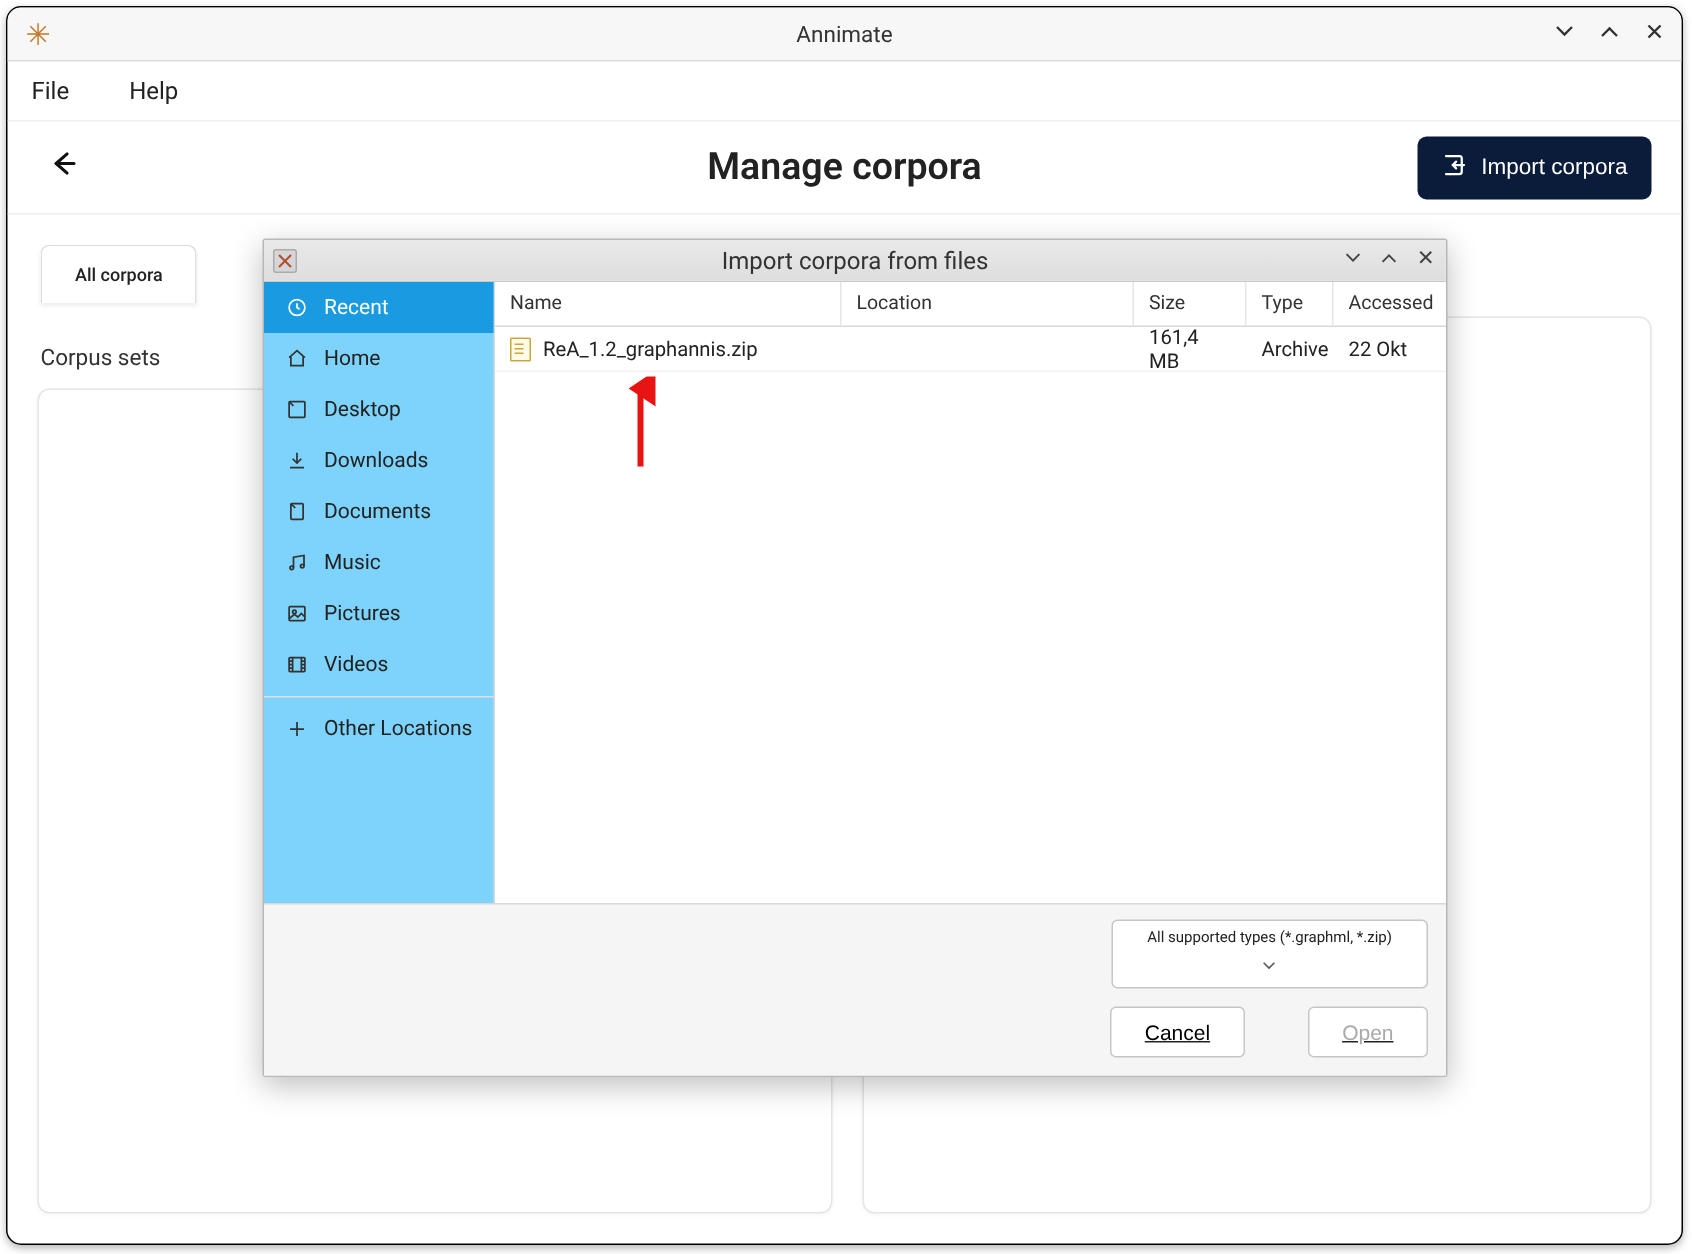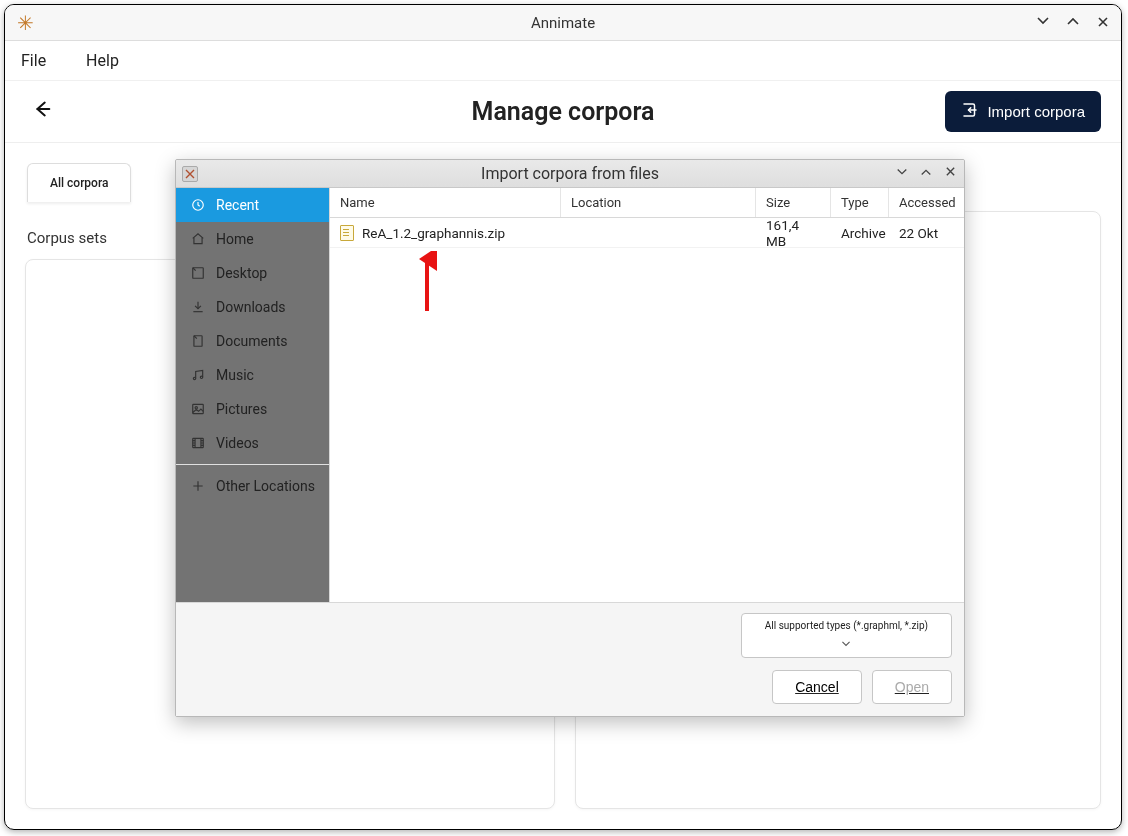--- a/index.html
+++ b/index.html
@@ -213,21 +213,21 @@
   .fd-body {
     display: flex;
     height: 414px;
     background: #fff;
   }
   .fd-sidebar {
     width: 154px;
     border-right: 1px solid #d8d8d8;
     display: flex;
     flex-direction: column;
-    background: #737373;
+    background: #7dd3fc;
   }
   .fd-side-item {
     display: flex;
     align-items: center;
     gap: 10px;
     padding: 9px 14px;
     font-size: 14px;
     cursor: pointer;
     color: #222;
   }
@@ -335,20 +335,21 @@
     border: 1px solid #c6c6c6;
     background: #fff;
     border-radius: 4px;
     padding: 8px 22px;
     font-size: 14px;
     cursor: pointer;
   }
   .fd-btn.disabled {
     color: #aaa;
     cursor: default;
+    margin-left: 32px;
   }
 
   
   .red-arrow {
     position: absolute;
     left: 412px;
     top: 246px;
     pointer-events: none;
   }
 </style>

